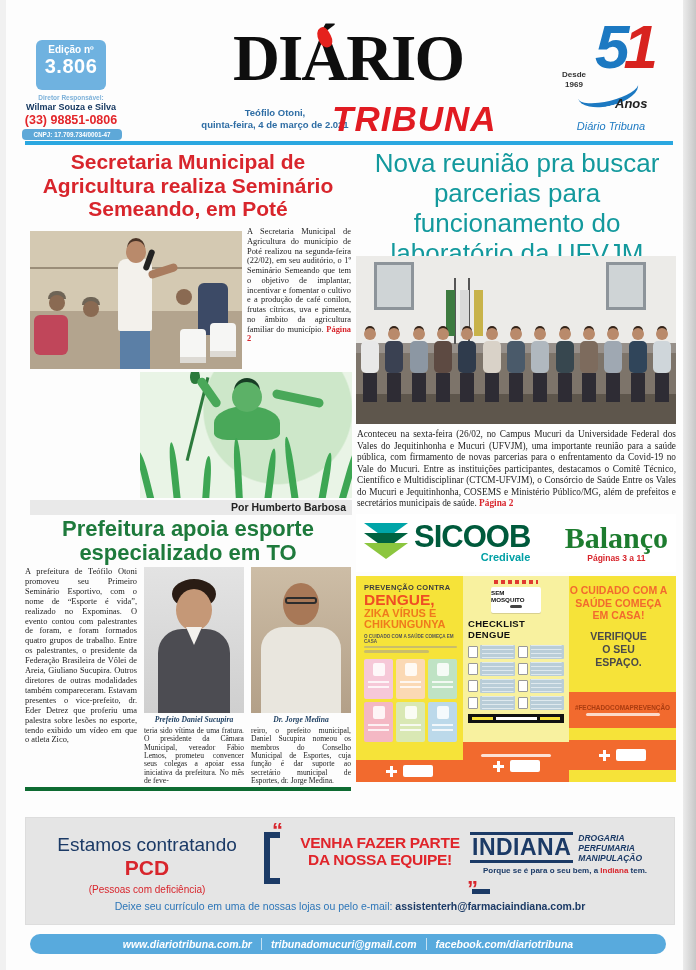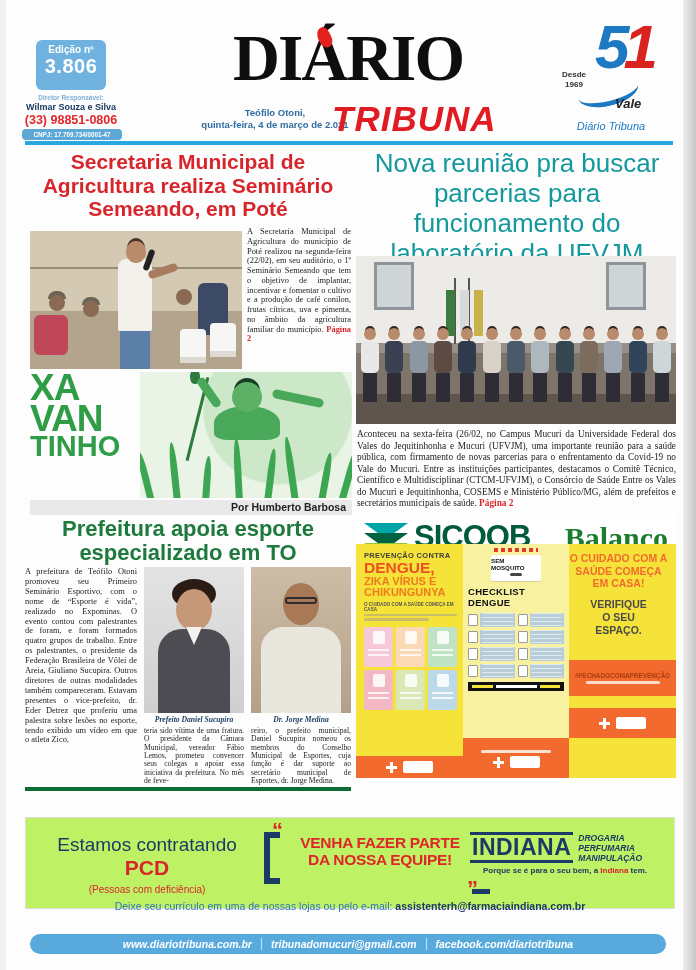--- a/index.html
+++ b/index.html
@@ -148,21 +148,21 @@
           border-right:22px solid transparent}
   .chev .t1{top:0;border-top:16px solid #00a5a8}
   .chev .t2{top:10px;border-top:16px solid #006341}
   .chev .t3{top:20px;border-top:16px solid #8cc63f}
   .sic-word{font-size:31px;font-weight:900;color:#005a3c;letter-spacing:-1px;line-height:.9}
   .sic-sub{text-align:right;font-size:11px;font-weight:bold;color:#00a0a5}
   .balanco{text-align:center}
   .balanco .b1{font-family:"Liberation Serif",serif;font-size:30px;font-weight:bold;color:#1d7c2f;line-height:1}
   .balanco .b2{font-size:8.5px;font-weight:bold;color:#d8252c}
 
-  .dengue{left:356px;top:544px;width:320px;height:234px;display:flex;background:#f6e339}
+  .dengue{left:356px;top:576px;width:320px;height:206px;display:flex;background:#f6e339}
   .dpan{position:relative;height:100%}
   .dp1{width:107px;padding:7px 6px 0 8px}
   .dp2{width:106px;background:#f8f19f;padding:4px 5px 0 5px;}
   .dp3{width:107px;padding:8px 8px 0 0;text-align:center}
   .d-kick{font-size:7.5px;font-weight:900;color:#3d3d3d;letter-spacing:.3px}
   .d-t1{font-size:15.5px;font-weight:900;color:#ef4e23;line-height:1}
   .d-t2{font-size:11px;font-weight:900;color:#ef7a1d;line-height:1.05}
   .d-note{margin-top:3px;font-size:4.6px;font-weight:bold;color:#555}
   .d-bar{height:2.5px;background:#c9bd6a;margin-top:2px;border-radius:2px}
   .tiles{margin-top:6px;display:grid;grid-template-columns:repeat(3,1fr);gap:3px}
@@ -200,21 +200,21 @@
   .rt-t{font-size:10.5px;font-weight:900;color:#f26a2e;line-height:1.2}
   .rt-s{margin-top:8px;font-size:10.5px;font-weight:900;color:#4a4a4a;line-height:1.25}
   .oband{position:absolute;left:0;width:100%;background:#f26a2e;color:#aa3c10;
          display:flex;flex-direction:column;align-items:center;justify-content:center}
   .ob1{top:116px;height:36px}
   .ob1 .h{font-size:6.4px;font-weight:900}
   .ob1 .sub{margin-top:2px;width:74px;height:2.5px;background:rgba(255,255,255,.75);border-radius:2px}
   .ob2{top:164px;height:30px}
 
   
-  .bottom-ad{left:25px;top:817px;width:650px;height:92px;background:#bef264;border:1px solid #ddd}
+  .bottom-ad{left:25px;top:817px;width:650px;height:108px;background:#e5e5e5;border:1px solid #ddd}
   .ba-left{position:absolute;left:16px;top:16px;width:210px;text-align:center}
   .ba-l1{font-size:19px;color:#1b3a66}
   .ba-l1 b{color:#d8252c;font-size:21px;font-weight:900}
   .ba-l2{font-size:10px;color:#d8252c;margin-top:4px}
   .ba-quote{position:absolute;left:238px;top:8px;width:210px;height:66px}
   .q-bracket{position:absolute;left:0;top:6px;width:16px;height:52px;
              border-left:6px solid #1b3a66;border-top:6px solid #1b3a66;border-bottom:6px solid #1b3a66}
   .q-open{position:absolute;left:8px;top:-8px;color:#d8252c;font-size:22px;font-weight:900}
   .q-text{position:absolute;left:26px;top:8px;width:180px;text-align:center;
           font-size:15.5px;font-weight:900;color:#e0252b;line-height:1.1;letter-spacing:-.3px}
@@ -261,21 +261,21 @@
   </div>
   <div class="abs tribuna">TRIBUNA</div>
 
   <div class="abs anniv">
     <div class="since">
       <div>Desde</div>
       <div>1969</div>
     </div>
     <div class="swoosh"></div>
     <div class="big51"><span class="n5">5</span><span class="n1">1</span></div>
-    <div class="anos">Vale</div>
+    <div class="anos">Anos</div>
     <div class="brand">Diário Tribuna</div>
   </div>
   <div class="abs blue-rule"></div>
 
   <div class="abs hl-red">Secretaria Municipal de Agricultura realiza Seminário Semeando, em Poté</div>
 
   <div class="abs photo-sem">
     <div class="wallline"></div>
     <div class="p-red"></div>
     <div class="p-dark"></div>
@@ -289,25 +289,20 @@
     <div class="spk-head"></div>
     <div class="spk-mic"></div>
     <div class="spk-arm"></div>
     <div class="chair" style="left:150px;top:98px"></div>
     <div class="chair" style="left:180px;top:92px"></div>
   </div>
 
   <p class="abs body-left"><span>A Secretaria Municipal de Agricultura do município de Poté realizou na segunda-feira (22/02), em seu auditório, o 1º Seminário Semeando que tem o objetivo de implantar, incentivar e fomentar o cultivo e a produção de café conilon, frutas cítricas, uva e pimenta, no âmbito da agricultura familiar do município. </span><span class="pgref">Página 2</span></p>
 
   <div class="abs comic">
-    <div class="letters">
-      <span>XA</span>
-      <span>VAN</span>
-      <span>TINHO</span>
-    </div>
     <div class="panel">
       <div class="c-spear"></div>
       <div class="c-leaf"></div>
       <div class="c-armL"></div>
       <div class="c-armR"></div>
       <div class="c-torso"></div>
       <div class="c-head"></div>
       <div class="blade" style="left:8px;transform:rotate(-14deg)"></div>
       <div class="blade" style="left:34px;height:60px;transform:rotate(-6deg)"></div>
       <div class="blade" style="left:62px;height:46px;transform:rotate(4deg)"></div>

